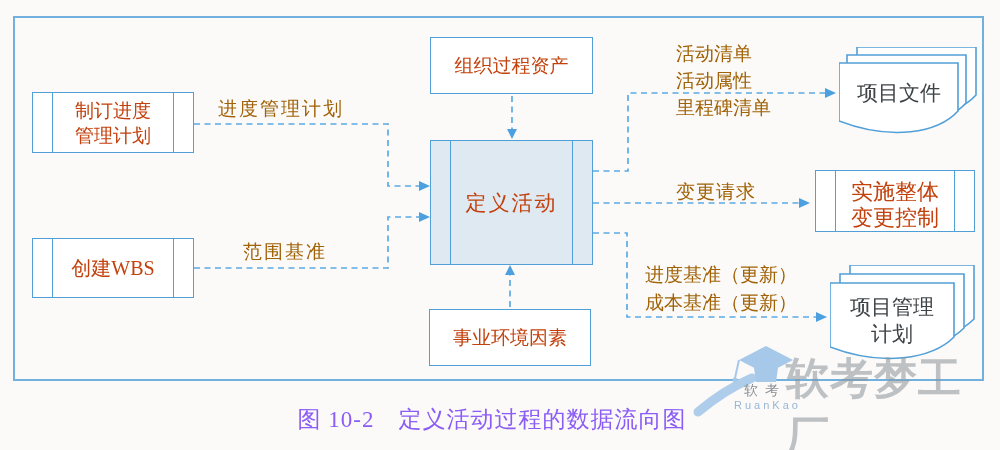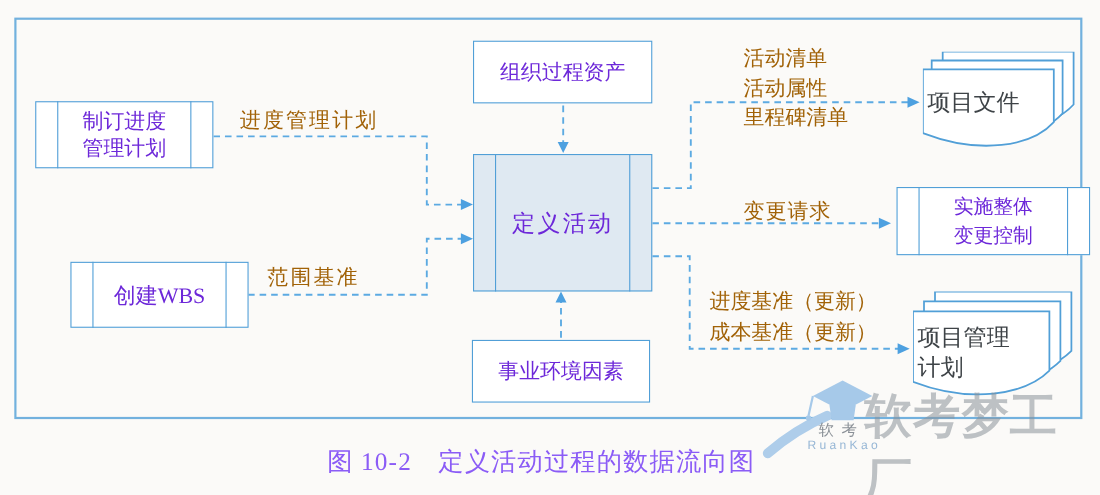--- a/index.html
+++ b/index.html
@@ -16,39 +16,40 @@
     width: 971px; height: 365px;
     border: 2px solid #72b1de;
     background: transparent;
   }
   .node {
     position: absolute;
     border: 1.6px solid #519fd7;
     background: #ffffff;
     display: flex; align-items: center; justify-content: center;
     text-align: center;
-    color: #6d28d9;
+    color: #c2410c;
     white-space: pre-line;
   }
   .proc::before, .proc::after {
     content: ""; position: absolute; top: -1px; bottom: -1px;
     border-left: 1.6px solid #519fd7;
   }
   .proc::before { left: 19px; }
   .proc::after  { right: 19px; }
   .define { background: #dfe9f2; font-size: 21px; letter-spacing: 2px; }
   .lbl {
     position: absolute;
     color: #a16207;
     white-space: pre-line;
     font-size: 19px;
   }
   .docs-label {
     position: absolute;
     color: #3e4347;
+    text-align: center;
     white-space: pre-line;
     font-family: Liberation Serif, serif;
   }
   .caption {
     position: absolute;
     left: 242px; top: 404px; width: 500px;
     text-align: center;
     font-size: 23px;
     color: #8b5cf6;
     letter-spacing: 1px;
@@ -101,37 +102,37 @@
       <polygon points="810,203 799,198 799,208"></polygon>
       <polygon points="827,317 816,312 816,322"></polygon>
     </g>
   </svg>
 
   <div class="node proc" style="left:32px;top:92px;width:162px;height:61px;font-size:19px;line-height:25px;">
     <span>制订进度
 管理计划</span>
   </div>
 
-  <div class="node proc" style="left:32px;top:238px;width:162px;height:60px;font-size:20px;margin-left:32px;">
+  <div class="node proc" style="left:32px;top:238px;width:162px;height:60px;font-size:20px;">
     <span>创建WBS</span>
   </div>
 
   <div class="node" style="left:430px;top:37px;width:163px;height:57px;font-size:19px;">
     <span>组织过程资产</span>
   </div>
 
   <div class="node" style="left:429px;top:309px;width:162px;height:57px;font-size:19px;">
     <span>事业环境因素</span>
   </div>
 
   <div class="node proc define" style="left:430px;top:140px;width:163px;height:125px;">
     <span>定义活动</span>
   </div>
 
-  <div class="node proc" style="left:815px;top:170px;width:176px;height:62px;font-size:18px;line-height:26px;">
+  <div class="node proc" style="left:815px;top:170px;width:160px;height:62px;font-size:22px;line-height:26px;align-items:flex-end;">
     <span>实施整体
 变更控制</span>
   </div>
 
   <svg class="abs" style="left:839px;top:47px;" width="145" height="100" viewBox="0 0 145 100">
     <g fill="#ffffff" stroke="#519fd7" stroke-width="1.6">
       <path d="M18,0 H137 V48 C117,70 70,78 18,58 Z"></path>
       <path d="M8,8 H127 V56 C107,78 60,86 8,66 Z"></path>
       <path d="M0,16 H119 V64 C99,86 52,94 0,74 Z"></path>
     </g>

